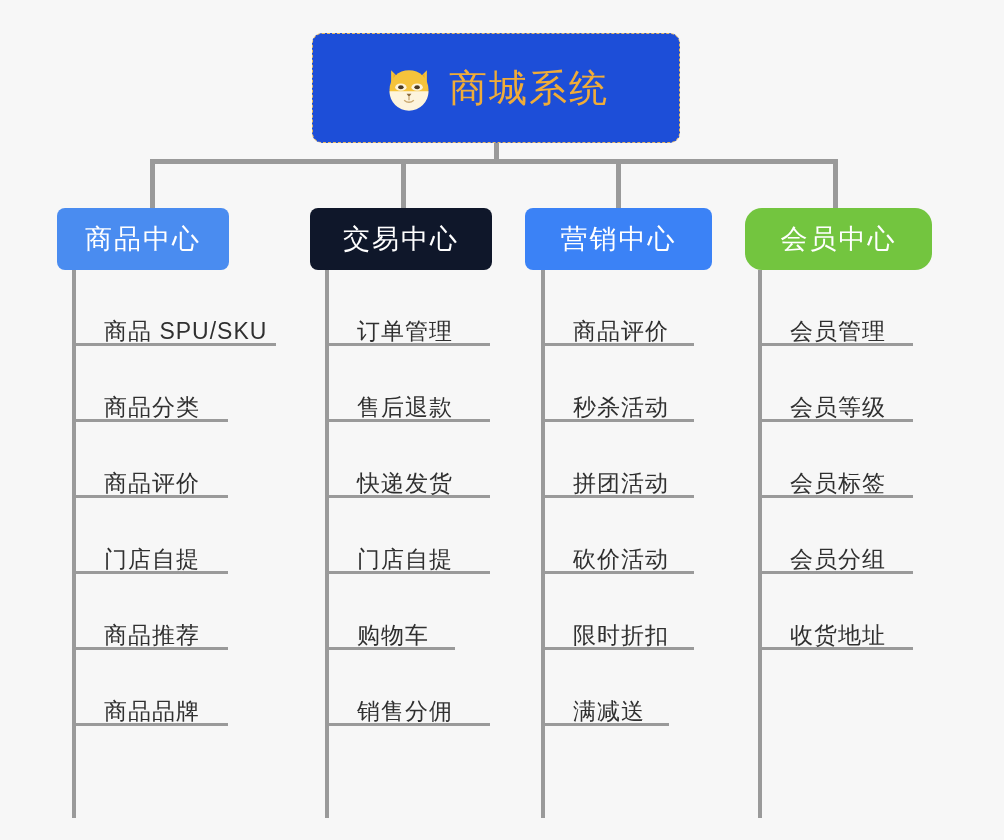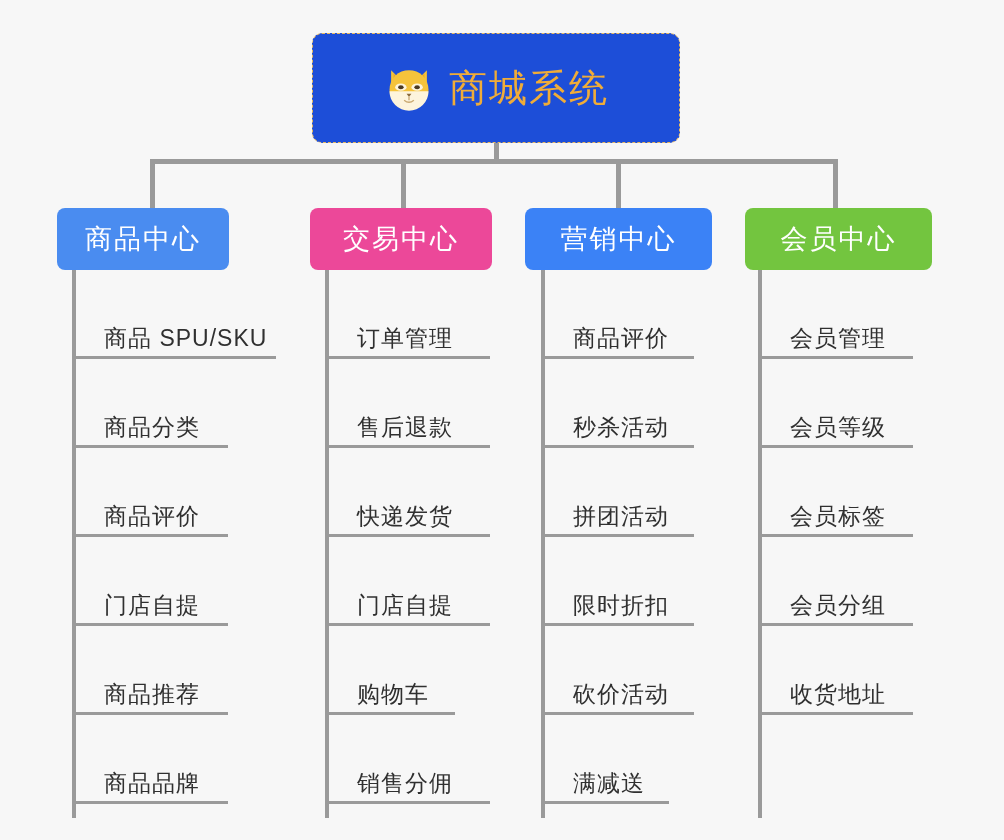--- a/index.html
+++ b/index.html
@@ -71,25 +71,25 @@
   .leaf-col .spine {
     position: absolute;
     left: 0; top: 0;
     width: 4px;
     height: 548px;
     background: #9a9a9a;
   }
 
   .leaf-item {
     position: relative;
-    height: 89px;
+    height: 76px;
     display: flex;
     align-items: flex-end;
     padding-left: 32px;
-    padding-bottom: 8px;
+    padding-bottom: 2px;
   }
   .leaf-label {
     font-size: 23px;
     color: #303030;
     letter-spacing: 1px;
     white-space: nowrap;
     line-height: 1.1;
   }
   .leaf-rule {
     position: absolute;
@@ -138,27 +138,27 @@
   <div class="conn stem-v" style="background: rgb(154, 154, 154);"></div>
   <div class="conn bar-h" style="background: rgb(154, 154, 154);"></div>
   <div class="conn drop drop-1" style="background: rgb(154, 154, 154);"></div>
   <div class="conn drop drop-2" style="background: rgb(154, 154, 154);"></div>
   <div class="conn drop drop-3" style="background: rgb(154, 154, 154);"></div>
   <div class="conn drop drop-4" style="background: rgb(154, 154, 154);"></div>
 
   <div class="cat-head cat-1" style="background: rgb(74, 140, 240);">
     <span>商品中心</span>
   </div>
-  <div class="cat-head cat-2" style="background: #ec4899;">
+  <div class="cat-head cat-2" style="background: #0f172a;">
     <span>交易中心</span>
   </div>
   <div class="cat-head cat-3" style="background: #3b82f6;">
     <span>营销中心</span>
   </div>
-  <div class="cat-head cat-4" style="background: rgb(115, 197, 63);">
+  <div class="cat-head cat-4" style="background: rgb(115, 197, 63); border-radius: 17px;">
     <span>会员中心</span>
   </div>
 
   <div class="leaf-col col-1">
     <div class="spine" style="background: rgb(154, 154, 154);"></div>
     <div class="leaf-item">
         <span class="leaf-label">商品 SPU/SKU</span>
         <span class="leaf-rule" style="background: rgb(154, 154, 154);"></span>
       </div>
     <div class="leaf-item">
@@ -219,28 +219,28 @@
       </div>
     <div class="leaf-item">
         <span class="leaf-label">秒杀活动</span>
         <span class="leaf-rule" style="background: rgb(154, 154, 154);"></span>
       </div>
     <div class="leaf-item">
         <span class="leaf-label">拼团活动</span>
         <span class="leaf-rule" style="background: rgb(154, 154, 154);"></span>
       </div>
     <div class="leaf-item">
+        <span class="leaf-label">砍价活动</span>
+        <span class="leaf-rule" style="background: rgb(154, 154, 154);"></span>
+      </div>
+    <div class="leaf-item">
         <span class="leaf-label">限时折扣</span>
         <span class="leaf-rule" style="background: rgb(154, 154, 154);"></span>
       </div>
     <div class="leaf-item">
-        <span class="leaf-label">砍价活动</span>
-        <span class="leaf-rule" style="background: rgb(154, 154, 154);"></span>
-      </div>
-    <div class="leaf-item">
         <span class="leaf-label">满减送</span>
         <span class="leaf-rule" style="background: rgb(154, 154, 154);"></span>
       </div>
   </div>
 
   <div class="leaf-col col-4">
     <div class="spine" style="background: rgb(154, 154, 154);"></div>
     <div class="leaf-item">
         <span class="leaf-label">会员管理</span>
         <span class="leaf-rule" style="background: rgb(154, 154, 154);"></span>

